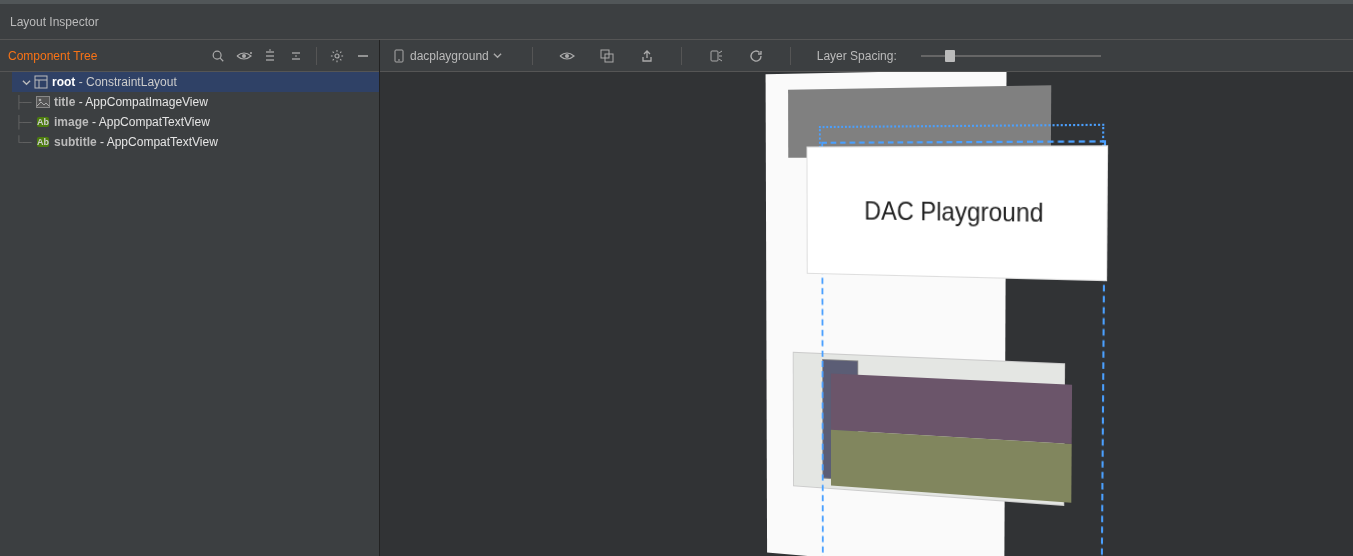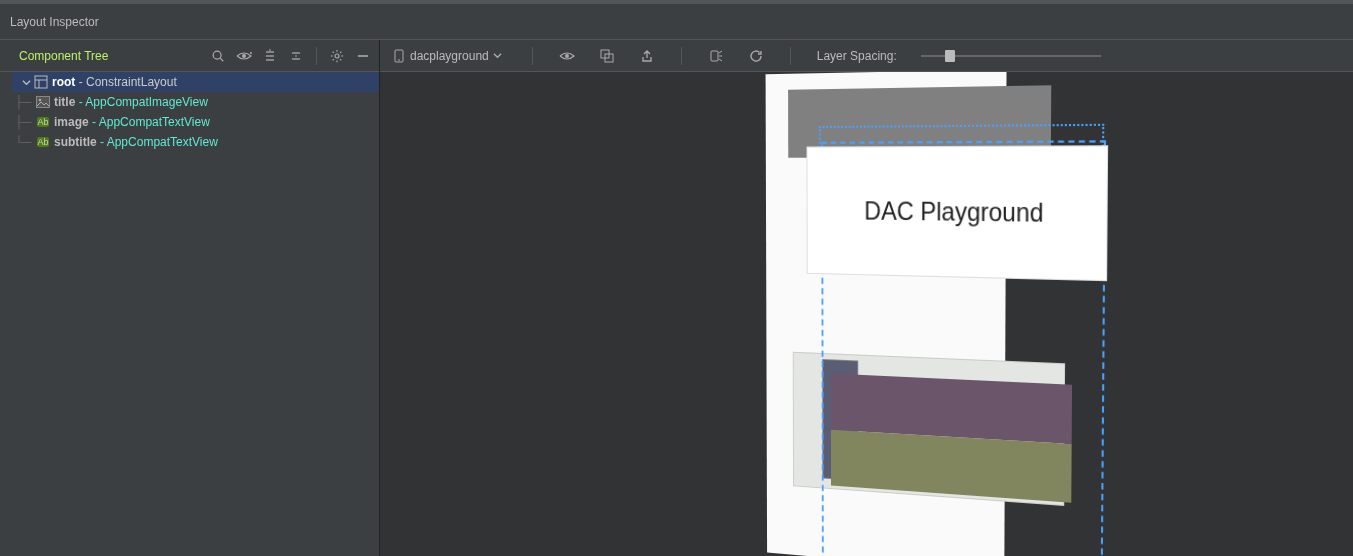--- a/index.html
+++ b/index.html
@@ -38,22 +38,21 @@
 }
 .sidebar-header {
   height: 32px;
   border-bottom: 1px solid #555;
   display: flex;
   align-items: center;
   justify-content: space-between;
   padding: 0 8px;
 }
 .sidebar-header-title {
-  color: #bef264;
-  margin-left: 11px;
+  color: #f97316;
 }
 .sidebar-header-tools {
   display: flex;
   align-items: center;
   gap: 10px;
 }
 .tool-icon {
   width: 16px;
   height: 16px;
   display: inline-flex;
@@ -94,21 +93,21 @@
 .tree-icon {
   width: 18px;
   display: inline-flex;
   justify-content: center;
   margin-right: 2px;
 }
 .tree-label b {
   font-weight: 600;
 }
 .tree-label .type {
-  color: #5eead4;
+  color: #e5e5e5;
 }
 .tree-row.selected .type {
   color: #ccc;
 }
 .tree-branch {
   display: inline-block;
   width: 22px;
   text-align: center;
   color: #666;
   position: relative;
@@ -255,20 +254,21 @@
   height: 55px;
   background: #81865e;
   transform: translate3d(-5px, 105px, 70px);
 }
 .ab-badge {
   font-size: 9px;
   background: #4d7c0f;
   color: #ccc;
   padding: 0 0;
   border-radius: 2px;
+  font-weight: bold;
 }
 svg { display: block; }
 </style>
 </head>
 <body>
 
 <div class="title-bar-top"></div>
 <div class="title-bar">
   <span>Layout Inspector</span>
 </div>

